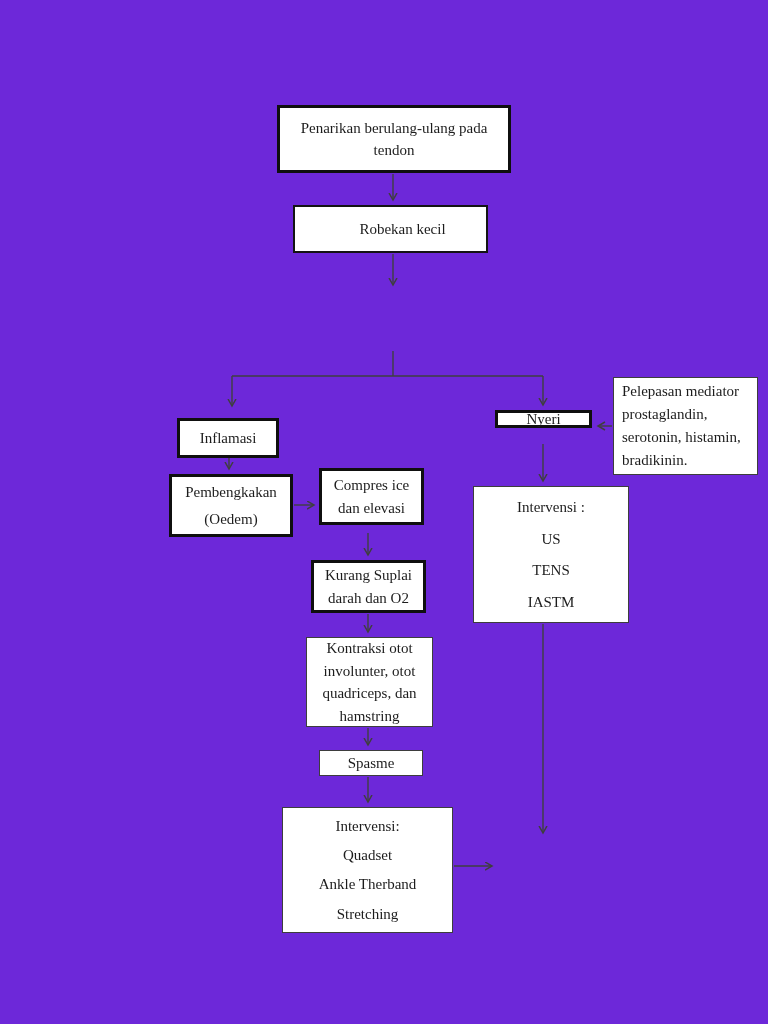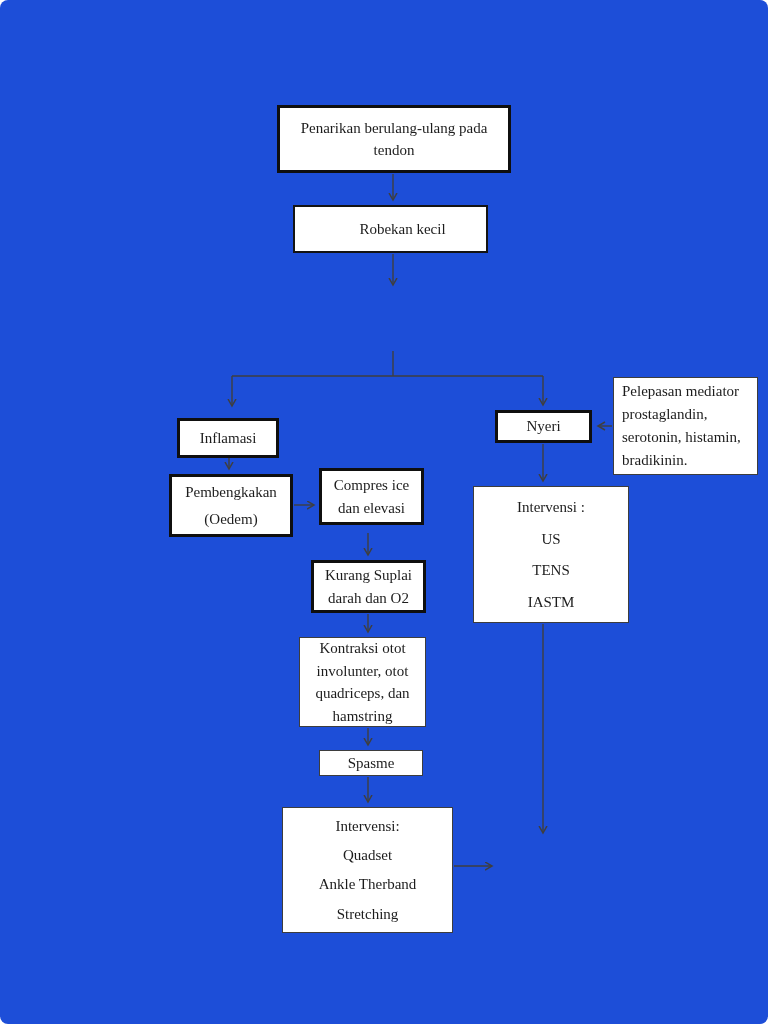--- a/index.html
+++ b/index.html
@@ -1,18 +1,18 @@
 <!DOCTYPE html>
 <html><head>
 <meta charset="utf-8">
 <style>
   html,body{margin:0;padding:0;background:#ffffff;}
   #canvas{
-    position:relative;width:768px;height:1024px;background:#1d4ed8;
-    font-family:"Liberation Serif","DejaVu Serif",serif;color:#1c1c1c;overflow:hidden;border-radius:8px;
+    position:relative;width:768px;height:1024px;background:#6d28d9;
+    font-family:"Liberation Serif","DejaVu Serif",serif;color:#1c1c1c;overflow:hidden;
   }
   #wires{position:absolute;left:0;top:0;width:768px;height:1024px;}
   .box{
     position:absolute;background:#ffffff;box-sizing:border-box;
     display:flex;flex-direction:column;align-items:center;justify-content:center;
     text-align:center;font-size:15px;line-height:1.5;
   }
   .thick{border:3px solid #0f0f0f;}
   .medium{border:2px solid #141414;}
   .thin{border:1px solid #3d3d3d;}
@@ -86,40 +86,40 @@
   <div class="box thick" style="left:319px;top:468px;width:105px;height:57px;">
     <span>Compres ice</span>
     <span>dan elevasi</span>
   </div>
 
   <div class="box thick" style="left:311px;top:560px;width:115px;height:53px;">
     <span>Kurang Suplai</span>
     <span>darah dan O2</span>
   </div>
 
-  <div class="box thin" style="left:299px;top:637px;width:127px;height:90px;">
+  <div class="box thin" style="left:306px;top:637px;width:127px;height:90px;">
     <span>Kontraksi otot</span>
     <span>involunter, otot</span>
     <span>quadriceps, dan</span>
     <span>hamstring</span>
   </div>
 
   <div class="box thin" style="left:319px;top:750px;width:104px;height:26px;">
     <span>Spasme</span>
   </div>
 
   <div class="box thin spread" style="left:282px;top:807px;width:171px;height:126px;">
     <span>Intervensi:</span>
     <span>Quadset</span>
     <span>Ankle Therband</span>
     <span>Stretching</span>
   </div>
 
 
-  <div class="box thick" style="left:495px;top:410px;width:97px;height:33px;">
+  <div class="box thick" style="left:495px;top:410px;width:97px;height:18px;">
     <span>Nyeri</span>
   </div>
 
   <div class="box thin leftalign" style="left:613px;top:377px;width:145px;height:98px;">
     <span>Pelepasan mediator</span>
     <span>prostaglandin,</span>
     <span>serotonin, histamin,</span>
     <span>bradikinin.</span>
   </div>
 

